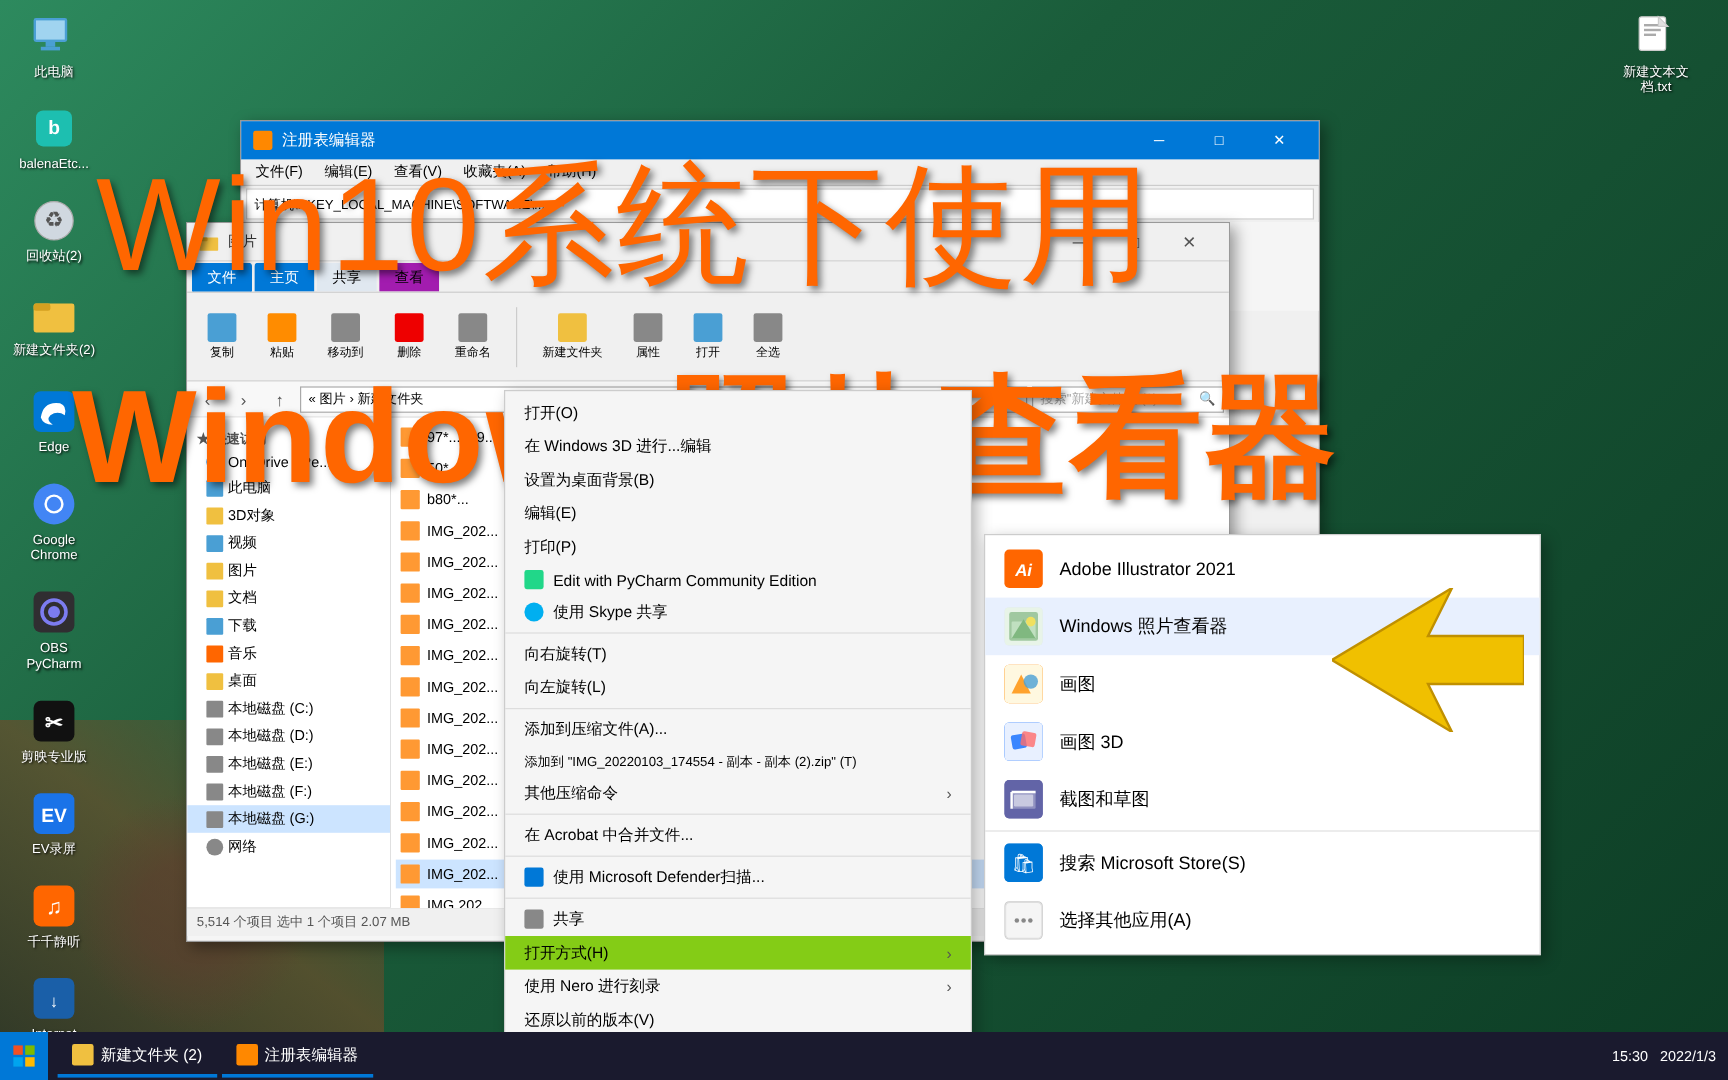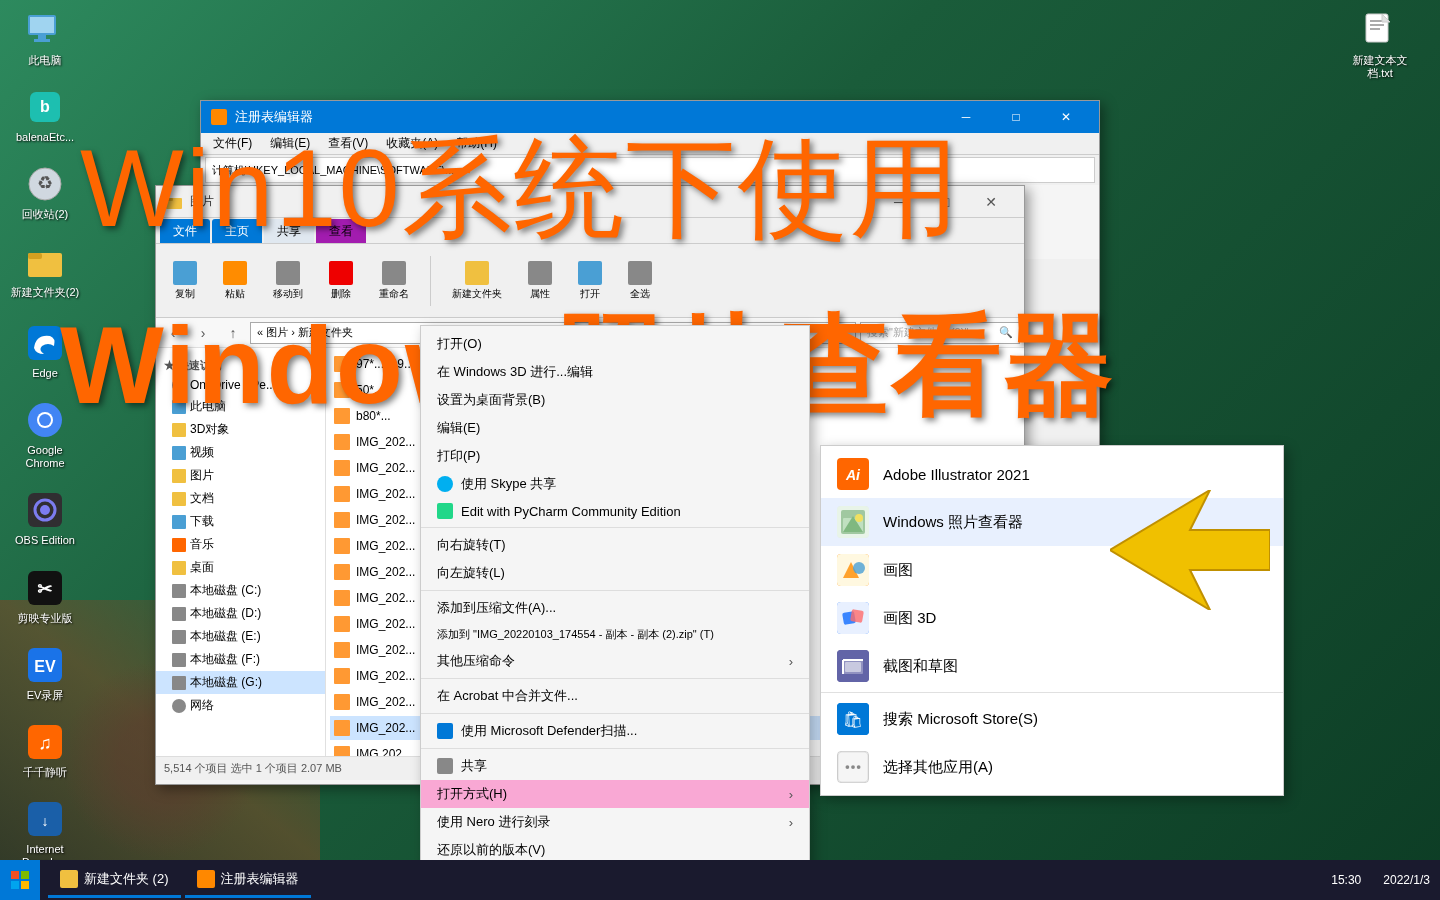--- a/index.html
+++ b/index.html
@@ -552,21 +552,21 @@
       border-radius: 2px;
     }
 
     .taskbar-right {
       margin-left: auto;
       display: flex;
       align-items: center;
       padding: 0 10px;
       color: white;
       font-size: 12px;
-      gap: 22px;
+      gap: 10px;
     }
 
     
     .ctx-icon.skype { background: #00aff0; }
     .ctx-icon.pycharm { background: #21d789; }
     .ctx-icon.defender { background: #0078d7; }
     .ctx-icon.share { background: #888; }
 
     
     .overlay-blocking {
@@ -661,21 +661,21 @@
     </div>
 
     <div class="desktop-icon">
       <div class="icon-img">
         <svg width="38" height="38" viewBox="0 0 38 38">
             <rect x="2" y="2" width="34" height="34" rx="6" fill="#302e31"></rect>
             <circle cx="19" cy="19" r="10" fill="none" stroke="#7c7cf0" stroke-width="3"></circle>
             <circle cx="19" cy="19" r="5" fill="#7c7cf0"></circle>
           </svg>
       </div>
-      <span class="icon-label">OBS Edition</span>
+      <span class="icon-label">OBS PyCharm</span>
     </div>
 
     <div class="desktop-icon">
       <div class="icon-img">
         <svg width="38" height="38" viewBox="0 0 38 38">
             <rect x="2" y="2" width="34" height="34" rx="6" fill="#111"></rect>
             <text x="19" y="26" font-size="18" text-anchor="middle" fill="white" font-weight="bold">✂</text>
           </svg>
       </div>
       <span class="icon-label">剪映专业版</span>
@@ -997,27 +997,27 @@
     <div class="ctx-item">
         <span>设置为桌面背景(B)</span>
       </div>
     <div class="ctx-item">
         <span>编辑(E)</span>
       </div>
     <div class="ctx-item">
         <span>打印(P)</span>
       </div>
     <div class="ctx-item">
+      <div class="ctx-icon pycharm" style="width:16px;height:16px;border-radius:2px;background:#21d789;"></div>
+      <span>Edit with PyCharm Community Edition</span>
+    </div>
+    <div class="ctx-item">
       <div class="ctx-icon skype" style="width:16px;height:16px;border-radius:50%;background:#00aff0;"></div>
       <span>使用 Skype 共享</span>
     </div>
-    <div class="ctx-item">
-      <div class="ctx-icon pycharm" style="width:16px;height:16px;border-radius:2px;background:#21d789;"></div>
-      <span>Edit with PyCharm Community Edition</span>
-    </div>
     <div class="ctx-separator"></div>
     <div class="ctx-item">
         <span>向右旋转(T)</span>
       </div>
     <div class="ctx-item">
         <span>向左旋转(L)</span>
       </div>
     <div class="ctx-separator"></div>
     <div class="ctx-item">
         <span>添加到压缩文件(A)...</span>
@@ -1036,21 +1036,21 @@
     <div class="ctx-separator"></div>
     <div class="ctx-item">
       <div class="ctx-icon defender" style="width:16px;height:16px;border-radius:2px;background:#0078d7;"></div>
       <span>使用 Microsoft Defender扫描...</span>
     </div>
     <div class="ctx-separator"></div>
     <div class="ctx-item">
       <div class="ctx-icon share" style="width:16px;height:16px;border-radius:2px;background:#888;"></div>
       <span>共享</span>
     </div>
-    <div class="ctx-item highlighted" style="background:#f9a8d4;justify-content:flex-end;">
+    <div class="ctx-item highlighted" style="background:#84cc16;justify-content:flex-end;">
       <span>打开方式(H)</span>
       <span class="submenu-arrow" style="margin-left:auto;">›</span>
     </div>
     <div class="ctx-item">
       <span>使用 Nero 进行刻录</span>
       <span class="submenu-arrow" style="margin-left:auto;">›</span>
     </div>
     <div class="ctx-item">
         <span>还原以前的版本(V)</span>
       </div>

